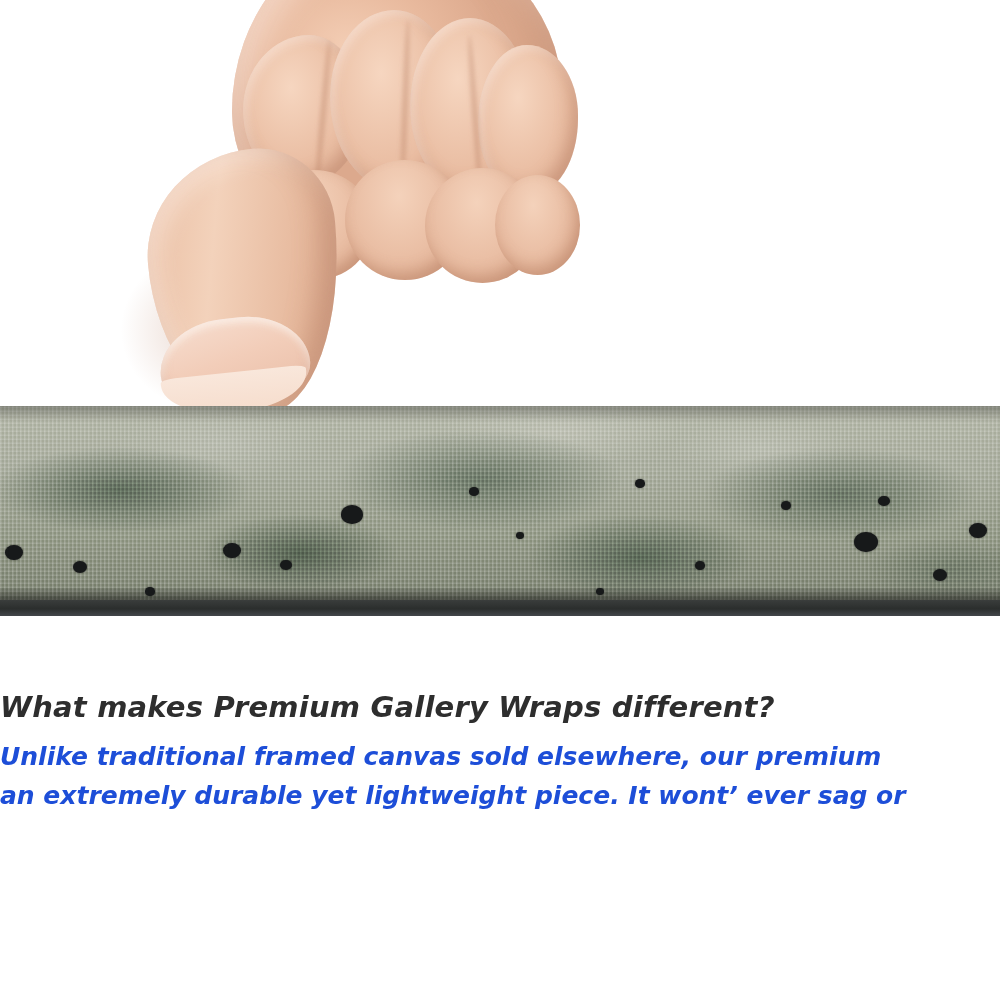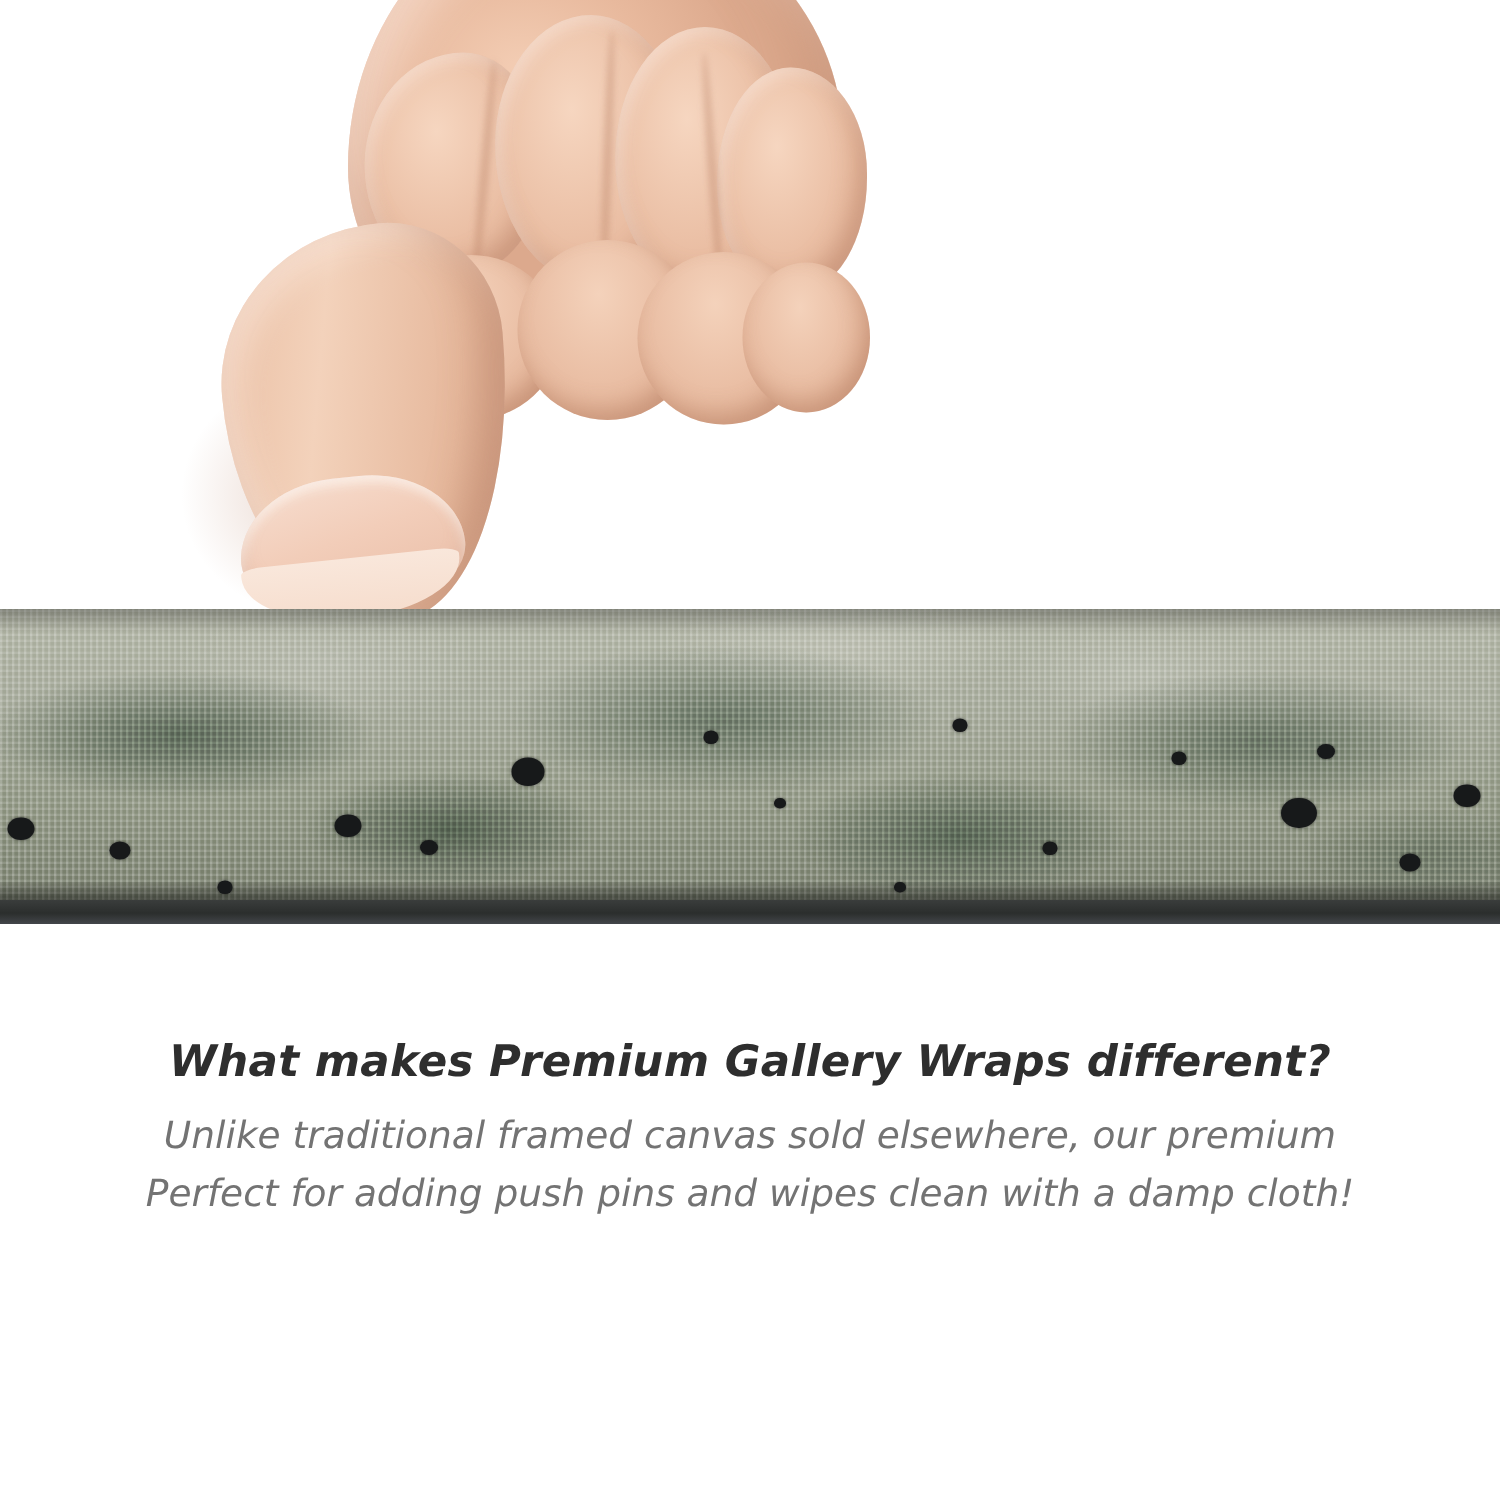--- a/index.html
+++ b/index.html
@@ -180,36 +180,36 @@
     height: 16px;
     background: linear-gradient(180deg, #3a3d3c 0%, #2b2e2d 55%, #43464a 100%);
   }
 
   
   .copy {
     position: absolute;
     left: 0;
     top: 690px;
     width: 1000px;
-    text-align: center;
+    text-align: left;
     font-family: "DejaVu Sans", sans-serif;
     font-style: italic;
     color: #2e2e2e;
   }
   .copy-heading {
     font-size: 29px;
     font-weight: 700;
     letter-spacing: 0.2px;
     margin-bottom: 13px;
   }
   .copy-line {
     font-size: 25px;
-    font-weight: 400;
+    font-weight: 700;
     line-height: 39px;
-    color: #737373;
+    color: #1d4ed8;
   }
 </style>
 </head>
 <body>
 
 <div class="page">
 
   <div class="hand-area">
     <div class="knuckles"></div>
     <div class="knuckle k1"></div>
@@ -249,16 +249,16 @@
       <div class="speck" style="left: 878px; top: 90px; width: 12px; height: 10.2px;"></div>
       <div class="speck" style="left: 933px; top: 163px; width: 14px; height: 11.9px;"></div>
       <div class="speck" style="left: 969px; top: 117px; width: 18px; height: 15.3px;"></div>
       <div class="speck" style="left: 145px; top: 181px; width: 10px; height: 8.5px;"></div>
       <div class="speck" style="left: 596px; top: 182px; width: 8px; height: 6.8px;"></div>
     </div>
 
   <div class="copy">
     <div class="copy-heading">What makes Premium Gallery Wraps different?</div>
     <div class="copy-line">Unlike traditional framed canvas sold elsewhere, our premium</div>
-    <div class="copy-line">Perfect for adding push pins and wipes clean with a damp cloth!</div>
+    <div class="copy-line">an extremely durable yet lightweight piece. It wont’ ever sag or</div>
   </div>
 
 </div>
 
 </body></html>

